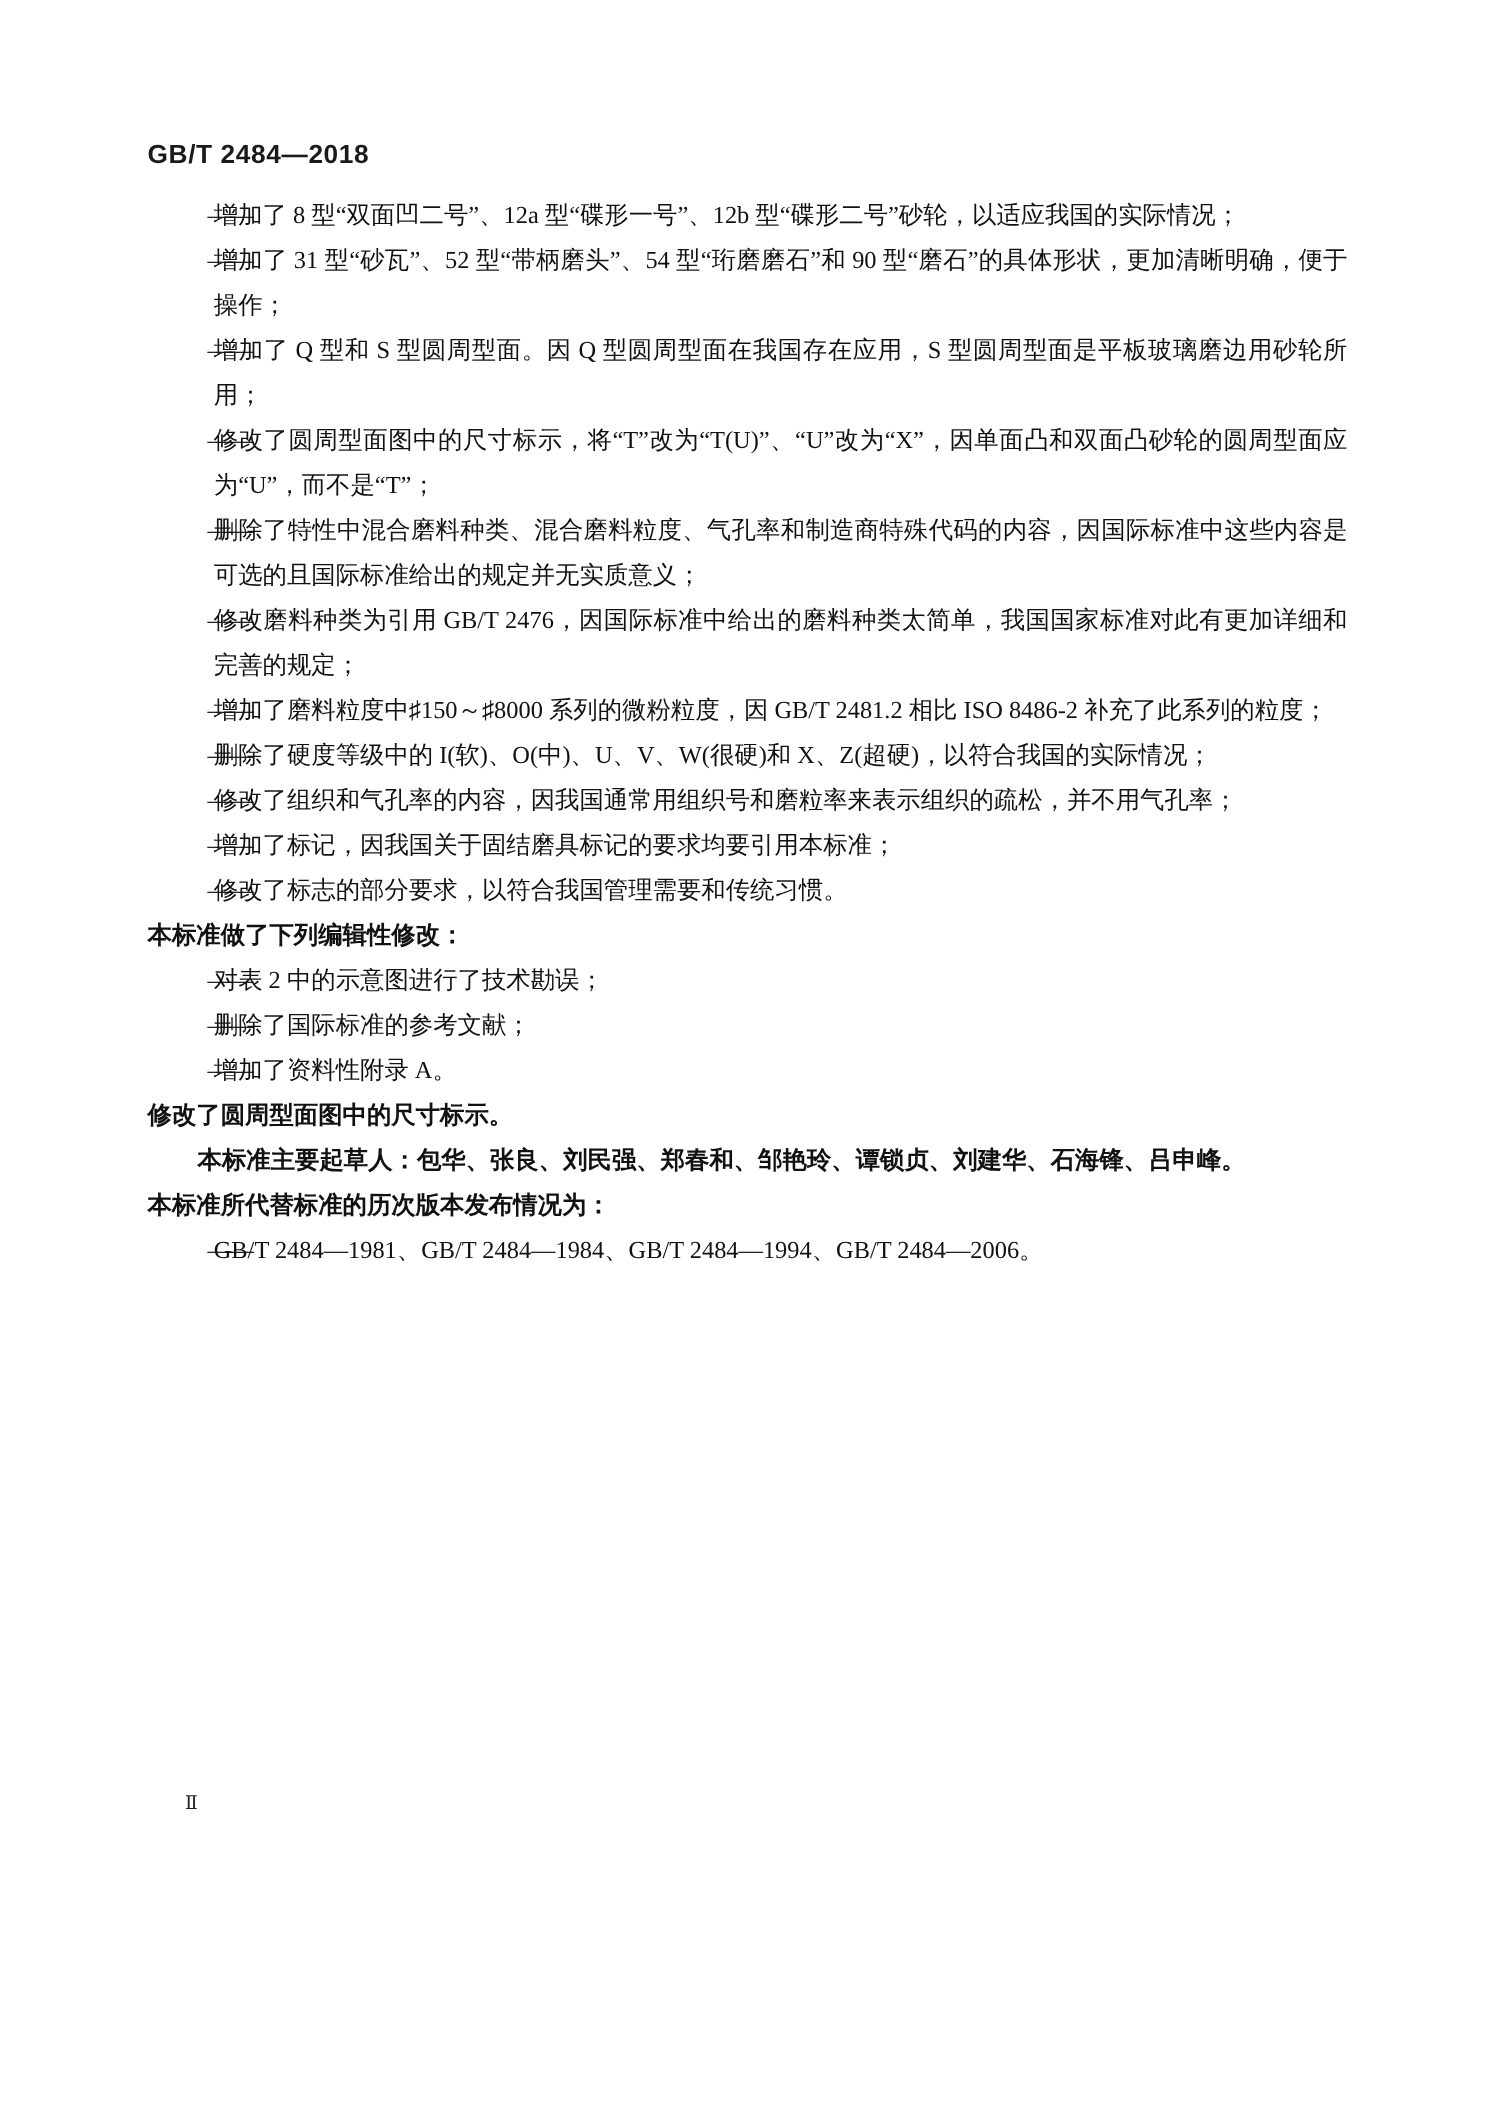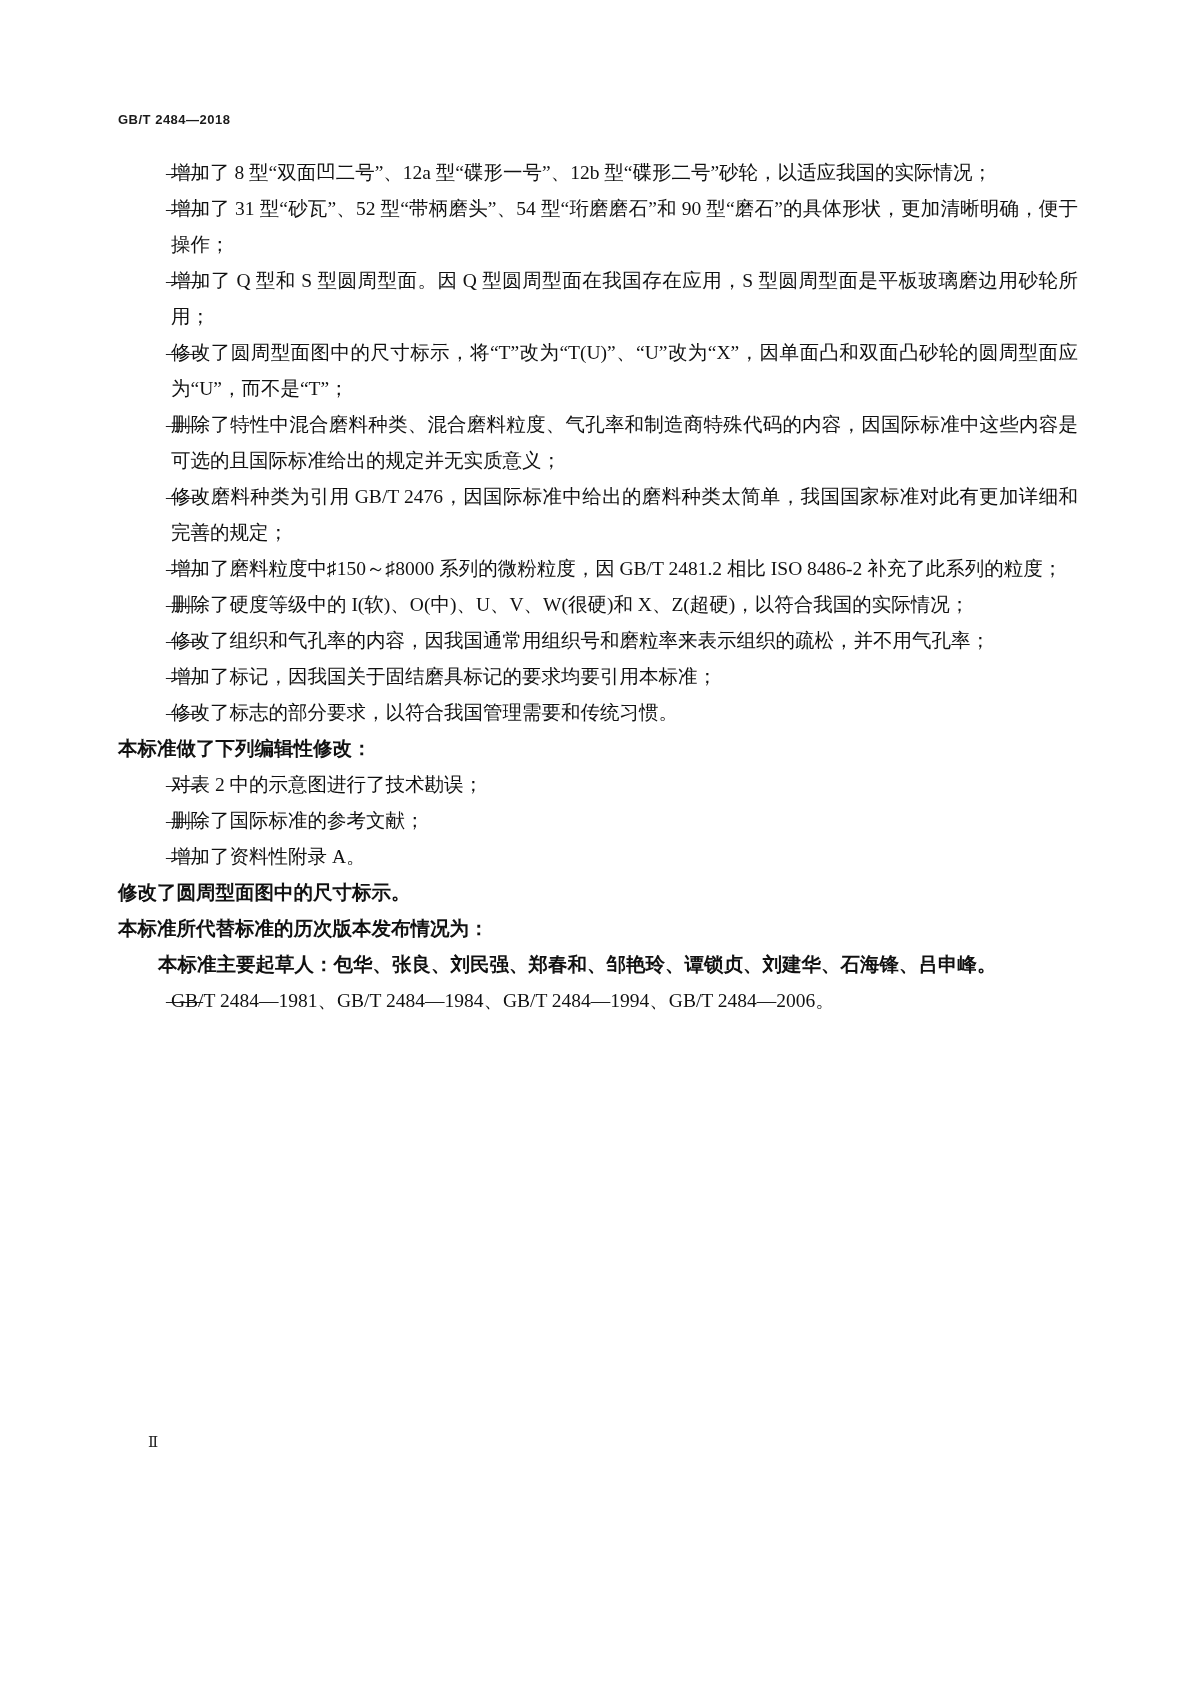--- a/index.html
+++ b/index.html
@@ -20,21 +20,21 @@
     top: 0;
     width: 1191px;
     height: 1684px;
     background: #ffffff;
   }
   .header {
     position: absolute;
     left: 118px;
     top: 112px;
     font-family: "Liberation Sans", "DejaVu Sans", sans-serif;
-    font-size: 13px;
+    font-size: 21px;
     letter-spacing: 0.5px;
     font-weight: 600;
     color: #1a1a1a;
   }
   .content {
     position: absolute;
     left: 118px;
     top: 155px;
     width: 960px;
     font-size: 19.5px;
@@ -136,22 +136,22 @@
     <div class="dash-item">
       <span class="dashmark">——</span>
       <span class="txt">删除了国际标准的参考文献；</span>
     </div>
     <div class="dash-item">
       <span class="dashmark">——</span>
       <span class="txt">增加了资料性附录 A。</span>
     </div>
 
     <div class="para">修改了圆周型面图中的尺寸标示。</div>
+    <div class="para indent2">本标准主要起草人：包华、张良、刘民强、郑春和、邹艳玲、谭锁贞、刘建华、石海锋、吕申峰。</div>
     <div class="para">本标准所代替标准的历次版本发布情况为：</div>
-    <div class="para indent2">本标准主要起草人：包华、张良、刘民强、郑春和、邹艳玲、谭锁贞、刘建华、石海锋、吕申峰。</div>
 
     <div class="dash-item">
       <span class="dashmark">——</span>
       <span class="txt">GB/T 2484—1981、GB/T 2484—1984、GB/T 2484—1994、GB/T 2484—2006。</span>
     </div>
 
   </div>
 
   <div class="pagenum">Ⅱ</div>
 

